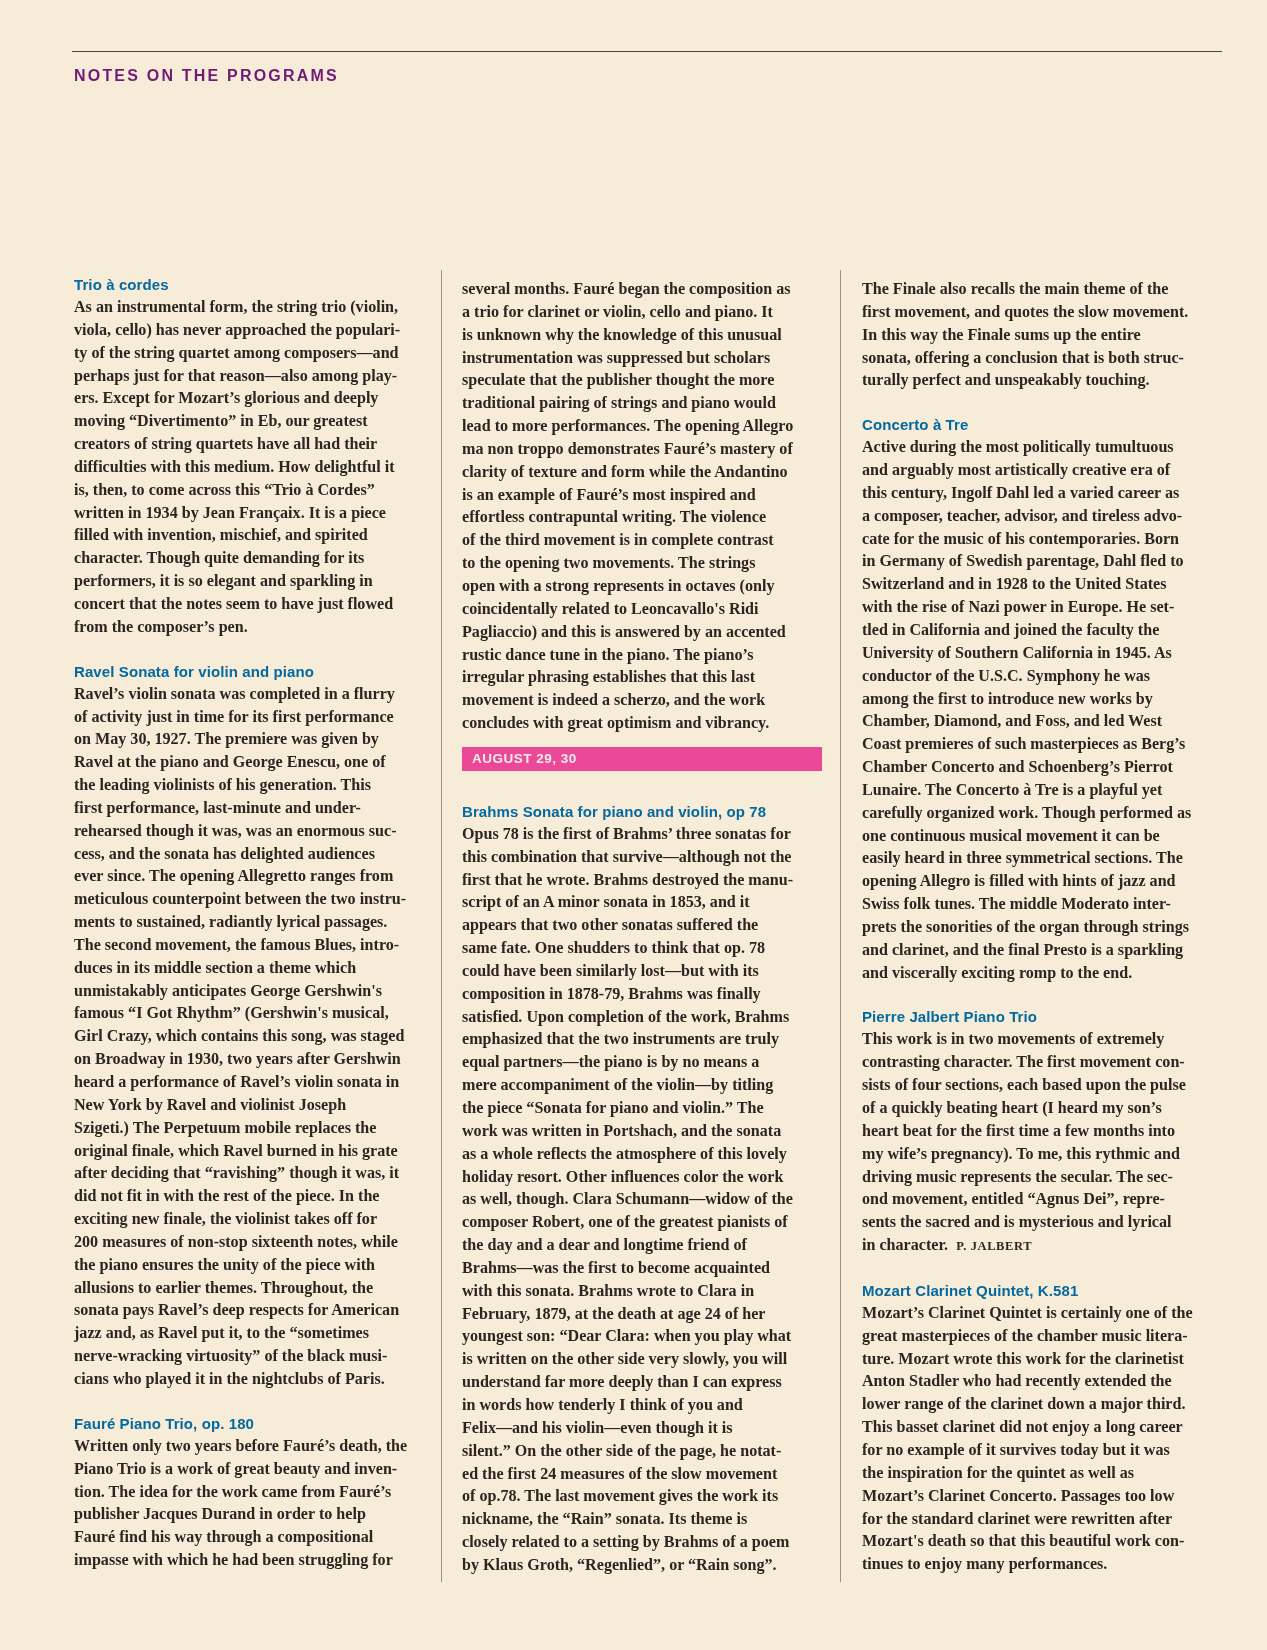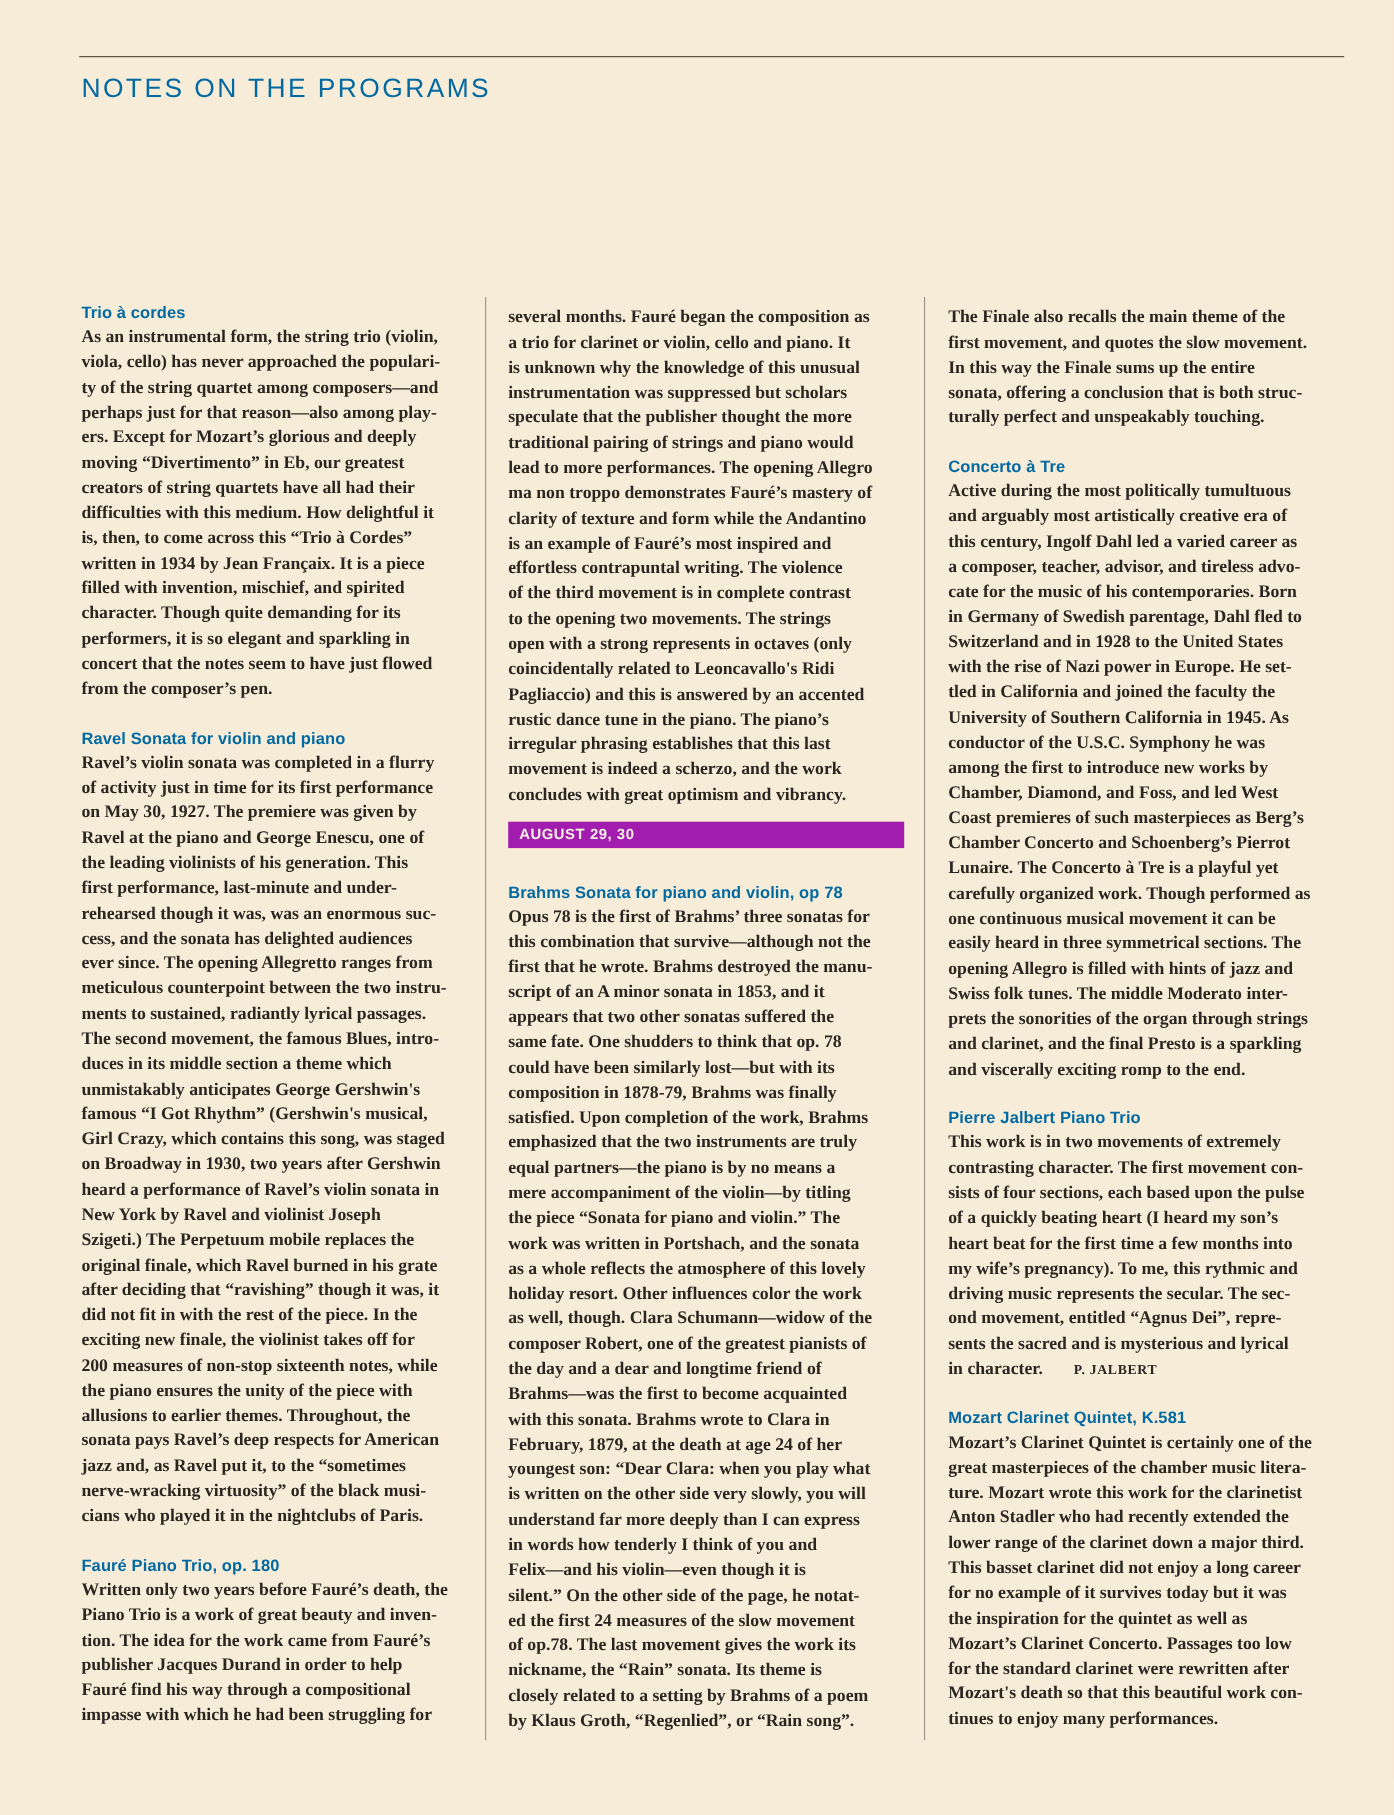--- a/index.html
+++ b/index.html
@@ -9,21 +9,21 @@
     font-family: "Liberation Serif", "DejaVu Serif", serif;
     color: #2b2620;
   }
   .top-rule {
     position: absolute; left: 72px; top: 51px; width: 1150px; height: 0;
     border-top: 1.6px solid #4a4538;
   }
   .page-title {
     position: absolute; left: 74px; top: 67px;
     font-family: "Liberation Sans", "DejaVu Sans", sans-serif;
-    font-weight: 400; font-size: 24px; letter-spacing: 2.2px; color: #0369a1;
+    font-weight: 700; font-size: 16px; letter-spacing: 2.2px; color: #701a75;
   }
   .col {
     position: absolute; top: 274px;
     font-size: 16.1px; line-height: 22.85px;
   }
   .col1 { left: 74px; width: 346px; }
   .col2 { left: 462px; width: 362px; top: 278px; }
   .col3 { left: 862px; width: 362px; top: 278px; }
   .col-rule {
     position: absolute; width: 0; border-left: 1px solid #9a9284;
@@ -32,28 +32,28 @@
   .rule2 { left: 840px; top: 270px; height: 1312px; }
   .heading {
     font-family: "Liberation Sans", "DejaVu Sans", sans-serif;
     font-weight: 700; font-size: 15px; line-height: 22px; color: #0369a1;
     letter-spacing: 0.1px;
   }
   .para { margin: 0; font-weight: bold; }
   .para .line { display: block; white-space: nowrap; }
   .section { margin-bottom: 22px; }
   .date-bar {
-    background: #a21caf; color: #f5efe3;
+    background: #ec4899; color: #f5efe3;
     font-family: "Liberation Sans", "DejaVu Sans", sans-serif;
     font-weight: 700; font-size: 13.5px; letter-spacing: 0.5px;
     height: 24px; line-height: 24px; padding-left: 10px;
     margin: 12px 0 30px 0; width: 350px;
   }
   .signature {
-    font-size: 12.5px; letter-spacing: 0.6px; margin-left: 28px;
+    font-size: 12.5px; letter-spacing: 0.6px; margin-left: 8px;
   }
 </style>
 </head>
 <body>
 
 <div class="top-rule"></div>
 <div class="page-title">NOTES ON THE PROGRAMS</div>
 
 <div class="col-rule rule1"></div>
 <div class="col-rule rule2"></div>

